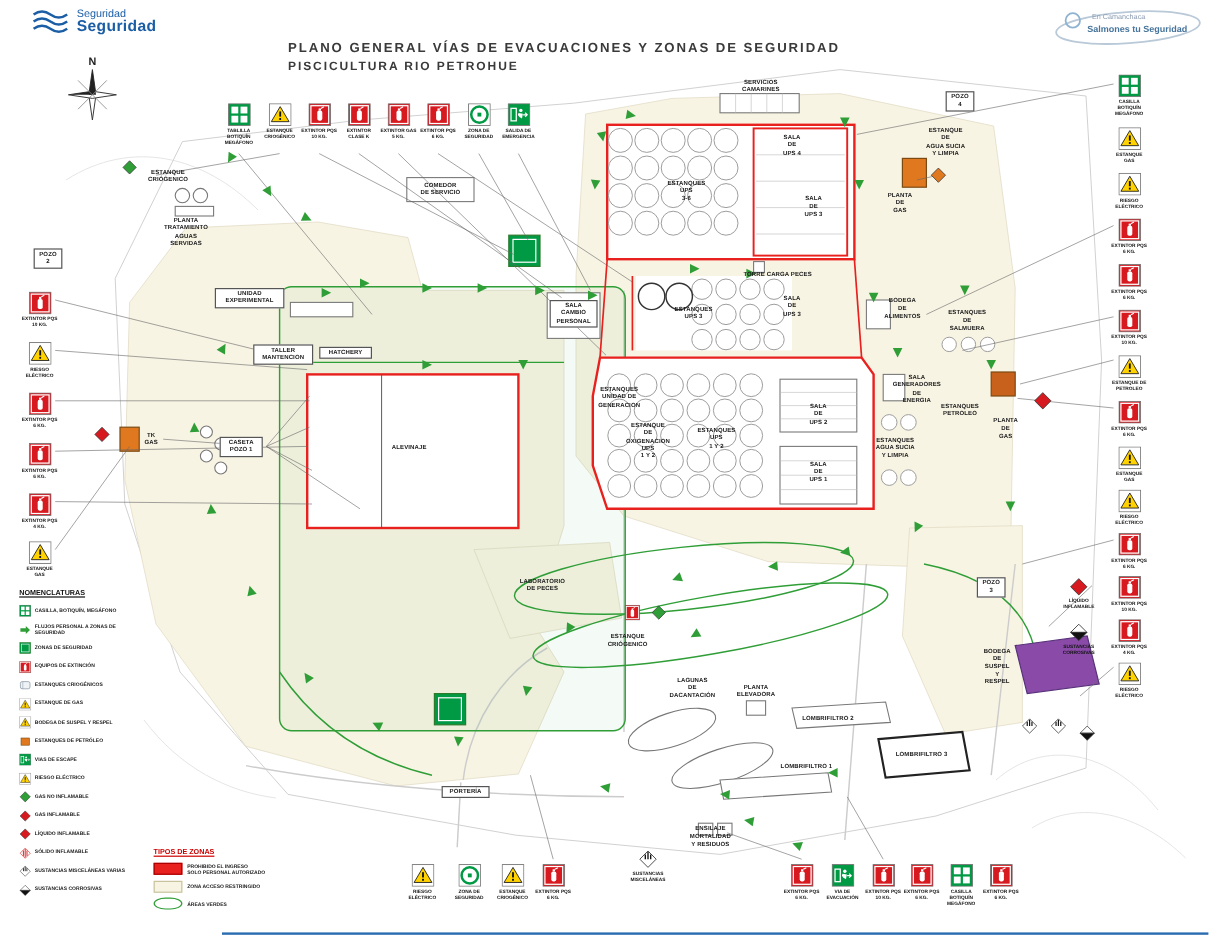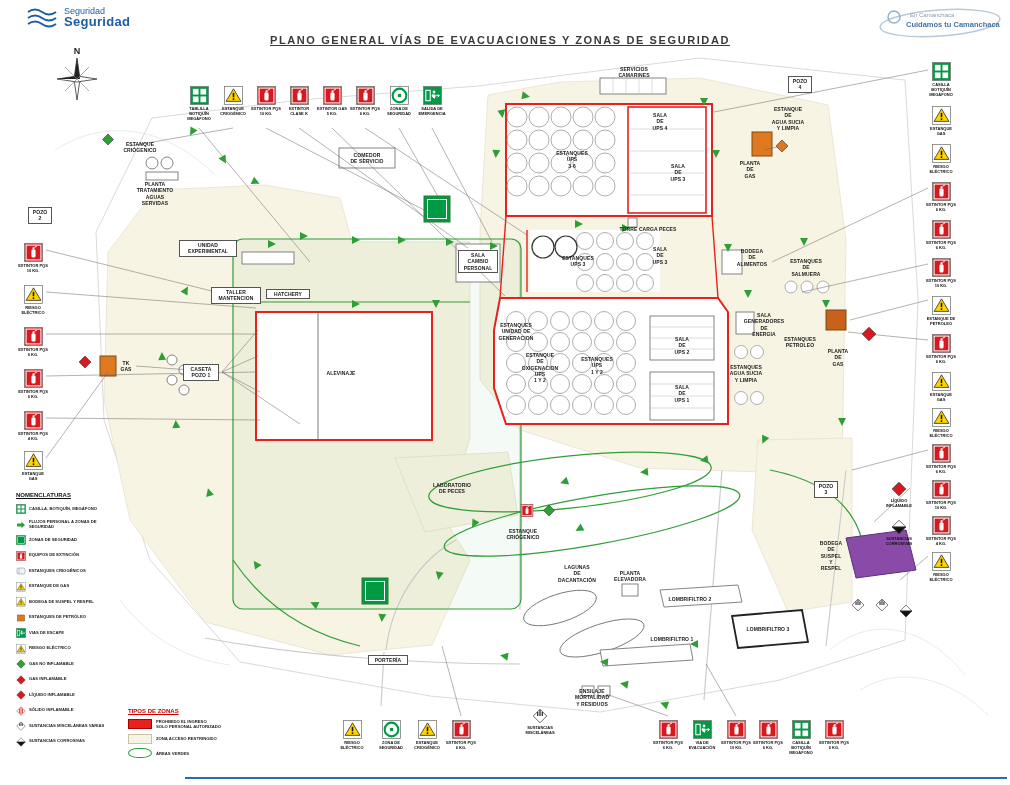--- a/index.html
+++ b/index.html
@@ -16,21 +16,21 @@
   .bld { fill:#fff; stroke:#777; stroke-width:0.9; }
   .hatch { stroke:#bbb; stroke-width:0.5; }
   .leader { stroke:#666; stroke-width:0.5; }
 
   
   .brand { position:absolute; left:26px; top:6px; display:flex; gap:4px; z-index:6; }
   .bt1 { font-size:9px; color:#1b5ea6; }
   .bt2 { font-size:13px; font-weight:700; color:#1b5ea6; margin-top:-2px; letter-spacing:0.3px; }
   .compass { position:absolute; left:55px; top:46px; z-index:6; text-align:center; width:44px; }
   .compass .n { font-size:9px; font-weight:700; color:#222; display:block; }
-  .title-block { position:absolute; left:500px; top:34px; transform:translateX(-50%); text-align:center; color:#3a3a3a; z-index:6; width:520px;text-decoration:underline; }
+  .title-block { position:absolute; left:500px; top:34px; transform:translateX(-50%); color:#3a3a3a; z-index:6; width:520px; }
   .title-block .t1 { font-size:11px; font-weight:700; letter-spacing:1.6px; }
   .title-block .t2 { font-size:10px; font-weight:700; letter-spacing:1.6px; margin-top:4px; }
   .selfcare { position:absolute; left:874px; top:4px; width:132px; height:38px; z-index:6; }
   .selfcare svg { position:absolute; left:0; top:0; }
   .sc1 { position:absolute; top:8px; left:36px; font-size:6px; color:#8a9bb0; }
   .sc2 { position:absolute; top:16px; left:32px; font-size:7.5px; color:#46749c; font-weight:700; }
 
   
   #map-labels, #signs, #arrows { position:absolute; left:0; top:0; width:100%; height:100%; z-index:3; pointer-events:none; }
   .map-label { position:absolute; transform:translateX(-50%); font-size:5px; font-weight:700; color:#1a1a1a; text-align:center; line-height:1.25; white-space:pre-line; letter-spacing:0.1px; }
@@ -293,29 +293,30 @@
     <polygon points="2,23 22,20 42,23 22,26" fill="#fff" stroke="#333" stroke-width="0.8"></polygon>
     <polygon points="22,2 25,23 22,23 19,23" fill="#222"></polygon>
     <polygon points="2,23 22,20 22,23" fill="#222"></polygon>
     <line x1="10" y1="11" x2="34" y2="35" stroke="#888" stroke-width="0.7"></line>
     <line x1="34" y1="11" x2="10" y2="35" stroke="#888" stroke-width="0.7"></line>
   </svg>
 </div>
 
 <div class="title-block">
   <div class="t1">PLANO GENERAL VÍAS DE EVACUACIONES Y ZONAS DE SEGURIDAD</div>
+  <div class="t2">PISCICULTURA RIO PETROHUE</div>
 </div>
 
 <div class="selfcare">
   <svg width="132" height="38" viewBox="0 0 132 38">
     <ellipse cx="66" cy="19" rx="60" ry="13" fill="none" stroke="#b9c9d8" stroke-width="1.5" transform="rotate(-4 66 19)"></ellipse>
     <circle cx="20" cy="13" r="6" fill="none" stroke="#8fb3d1" stroke-width="1.5"></circle>
   </svg>
   <div class="sc1">En Camanchaca</div>
-  <div class="sc2">Cuidamos tu Camanchaca</div>
+  <div class="sc2">Salmones tu Seguridad</div>
 </div>
 
 <div id="arrows">
     <div class="flow-arrow" style="left: 188px; top: 128px; transform: rotate(120deg);"></div>
     <div class="flow-arrow" style="left: 220px; top: 156px; transform: rotate(60deg);"></div>
     <div class="flow-arrow" style="left: 252px; top: 178px; transform: rotate(25deg);"></div>
     <div class="flow-arrow" style="left: 300px; top: 232px; transform: rotate(0deg);"></div>
     <div class="flow-arrow" style="left: 352px; top: 236px; transform: rotate(0deg);"></div>
     <div class="flow-arrow" style="left: 398px; top: 236px; transform: rotate(0deg);"></div>
     <div class="flow-arrow" style="left: 446px; top: 238px; transform: rotate(0deg);"></div>

